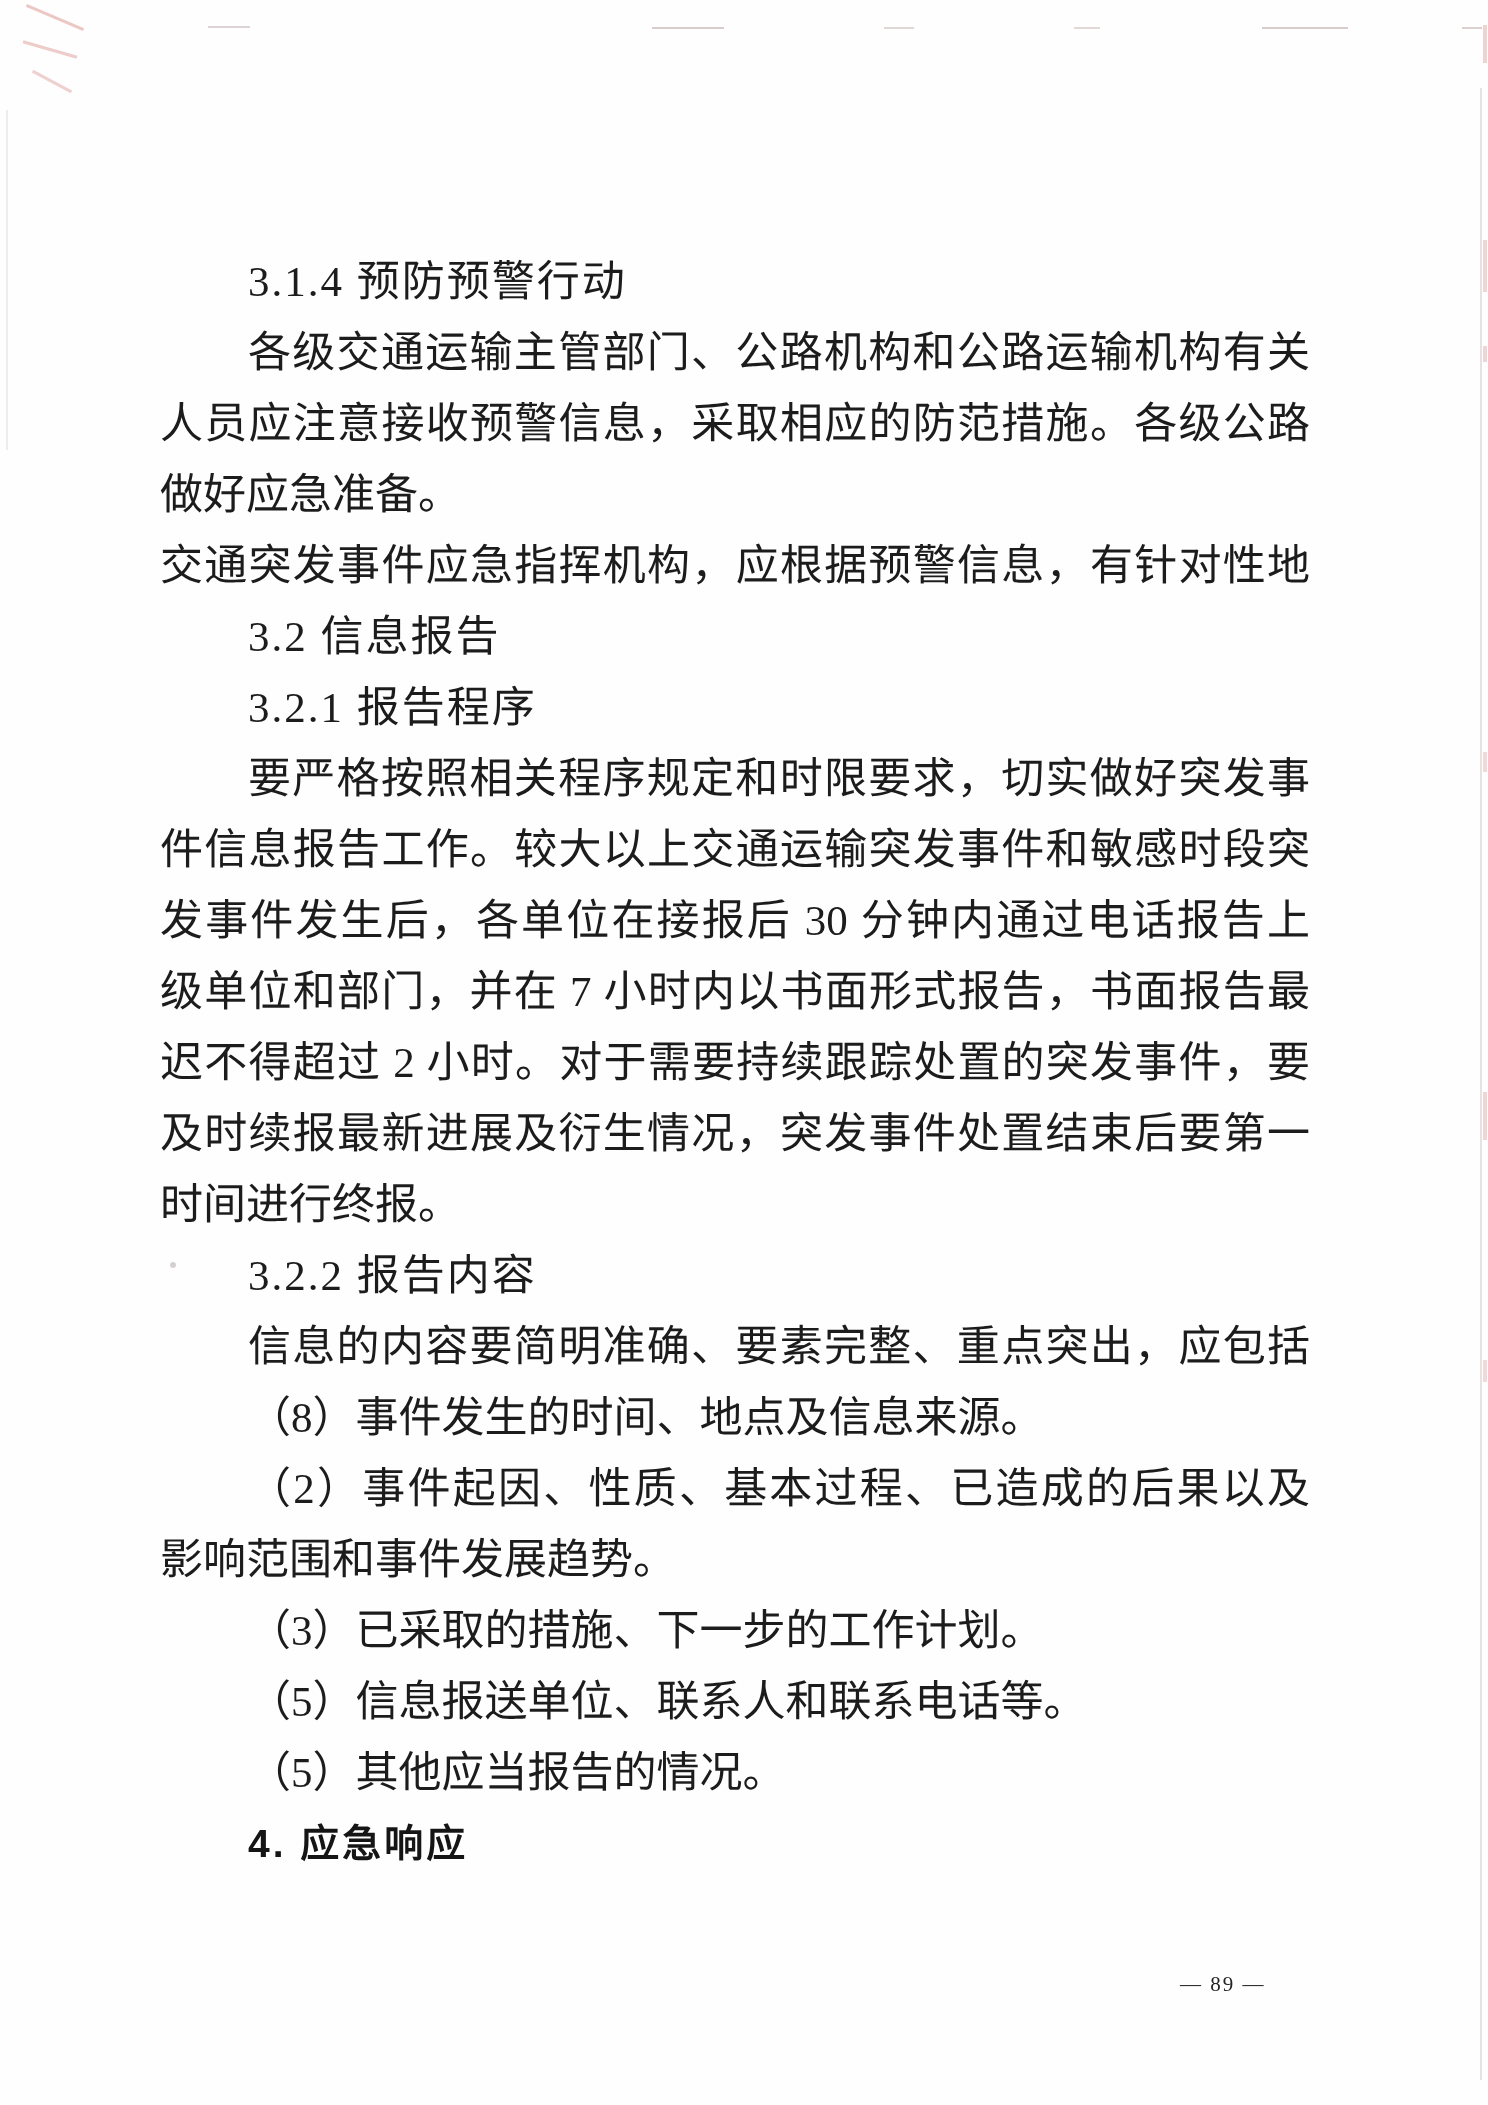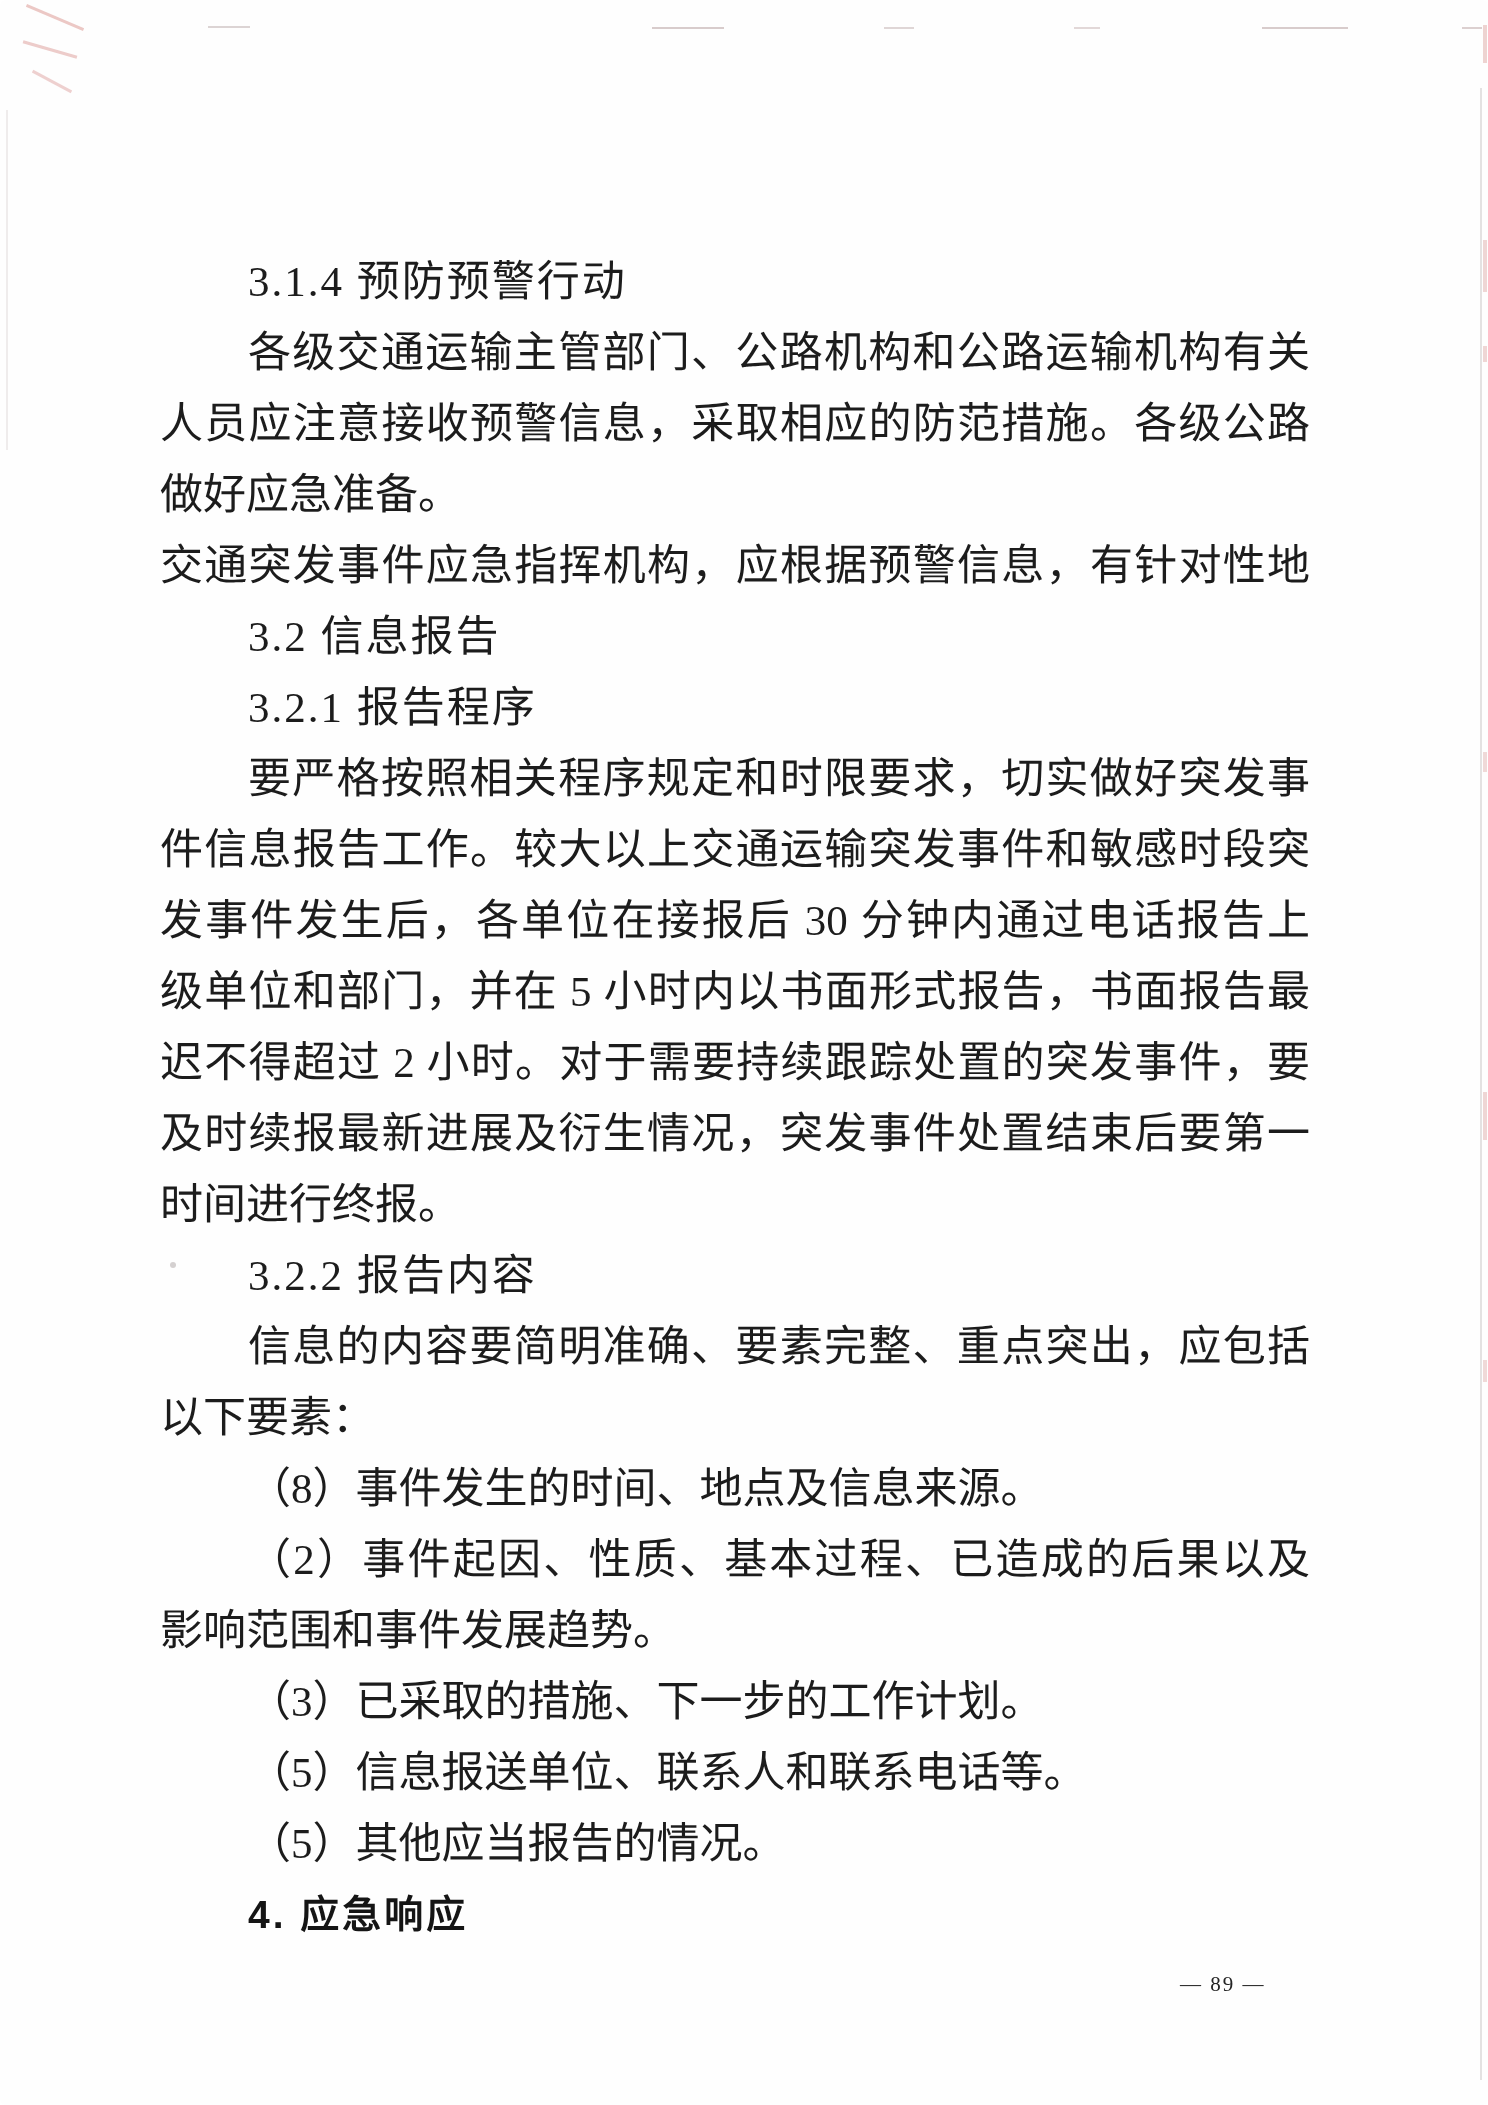--- a/index.html
+++ b/index.html
@@ -82,27 +82,26 @@
     <div class="line ind head">3.1.4 预防预警行动</div>
     <div class="line ind fill">各级交通运输主管部门、公路机构和公路运输机构有关</div>
     <div class="line fill">人员应注意接收预警信息，采取相应的防范措施。各级公路</div>
     <div class="line">做好应急准备。</div>
     <div class="line fill">交通突发事件应急指挥机构，应根据预警信息，有针对性地</div>
     <div class="line ind head">3.2 信息报告</div>
     <div class="line ind head">3.2.1 报告程序</div>
     <div class="line ind fill">要严格按照相关程序规定和时限要求，切实做好突发事</div>
     <div class="line fill">件信息报告工作。较大以上交通运输突发事件和敏感时段突</div>
     <div class="line fill">发事件发生后，各单位在接报后 30 分钟内通过电话报告上</div>
-    <div class="line fill">级单位和部门，并在 5 小时内以书面形式报告，书面报告最</div>
+    <div class="line fill">级单位和部门，并在 7 小时内以书面形式报告，书面报告最</div>
     <div class="line fill">迟不得超过 2 小时。对于需要持续跟踪处置的突发事件，要</div>
     <div class="line fill">及时续报最新进展及衍生情况，突发事件处置结束后要第一</div>
     <div class="line">时间进行终报。</div>
     <div class="line ind head">3.2.2 报告内容</div>
     <div class="line ind fill">信息的内容要简明准确、要素完整、重点突出，应包括</div>
-    <div class="line">以下要素：</div>
     <div class="line ind">（8）事件发生的时间、地点及信息来源。</div>
     <div class="line ind fill">（2）事件起因、性质、基本过程、已造成的后果以及</div>
     <div class="line">影响范围和事件发展趋势。</div>
     <div class="line ind">（3）已采取的措施、下一步的工作计划。</div>
     <div class="line ind">（5）信息报送单位、联系人和联系电话等。</div>
     <div class="line ind">（5）其他应当报告的情况。</div>
     <div class="line ind big">4. 应急响应</div>
   </div>
 
   <div class="pagenum">— 89 —</div>

